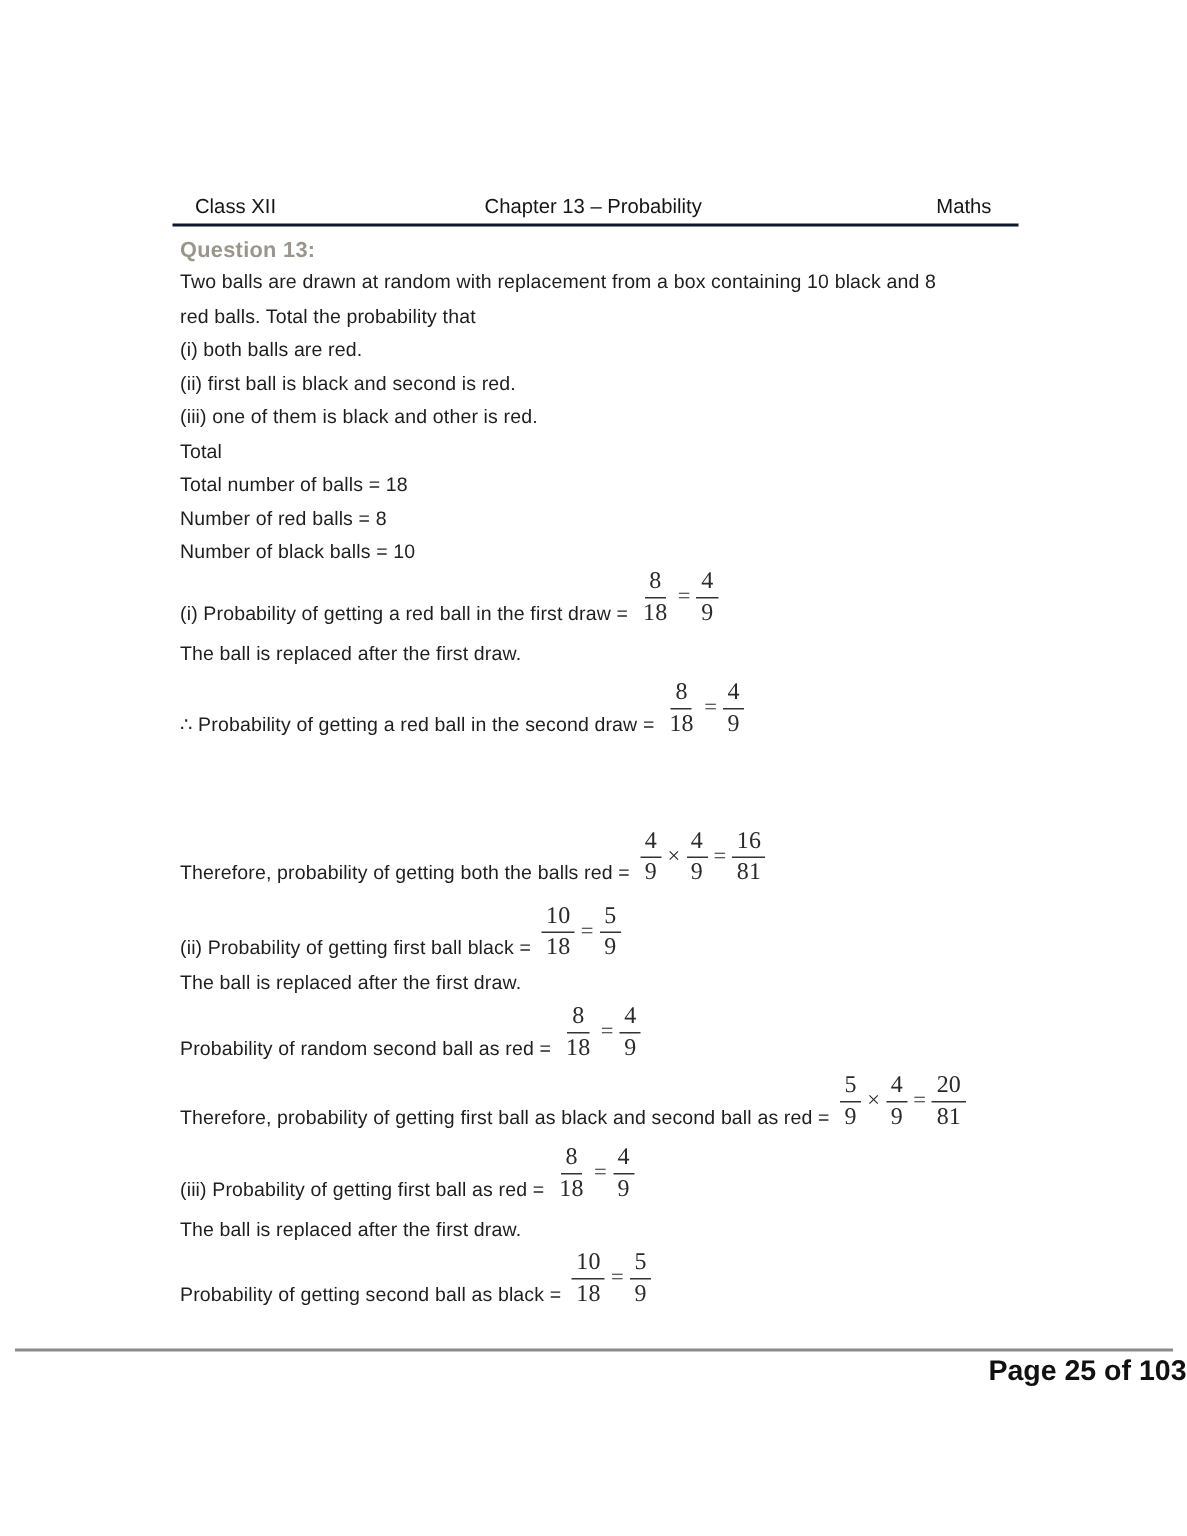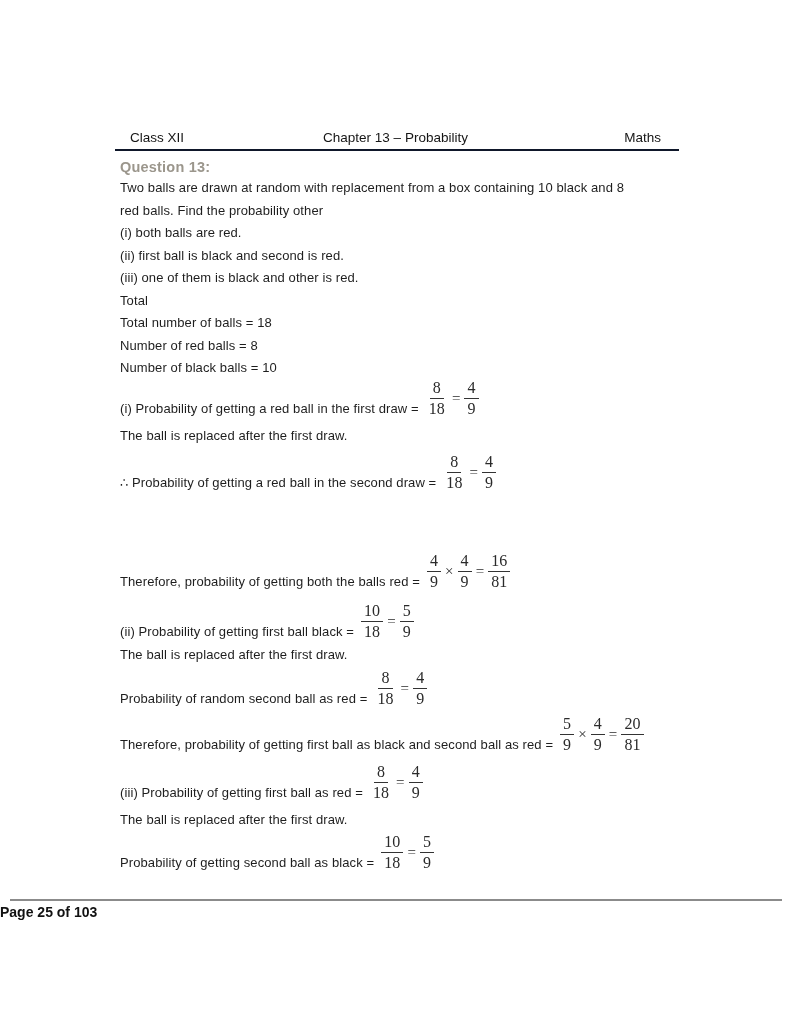--- a/index.html
+++ b/index.html
@@ -52,41 +52,41 @@
     font-family:"Liberation Serif","DejaVu Serif",serif;
     font-size:15px;margin:0 4px;color:#2a2a2a;
   }
   
   .footer-rule{
     position:absolute;left:10px;right:9px;top:899px;
     height:2px;background:#8b8b8b;
   }
   .pagenum{
     position:absolute;top:904px;left:0;width:100%;
-    text-align:left;
-    font-size:14px;font-weight:bold;color:#111;
+    text-align:right;
+    font-size:19px;font-weight:bold;color:#111;
   }
 </style>
 </head>
 <body>
 
 <div class="page">
 
   <div class="header">
     <span class="h-left">Class XII</span>
     <span class="h-center">Chapter 13 – Probability</span>
     <span class="h-right">Maths</span>
   </div>
 
   <div class="content">
 
     <div class="qheading">Question 13:</div>
 
     <div class="line">Two balls are drawn at random with replacement from a box containing 10 black and 8</div>
-    <div class="line">red balls. Find the probability other</div>
+    <div class="line">red balls. Total the probability that</div>
     <div class="line">(i) both balls are red.</div>
     <div class="line">(ii) first ball is black and second is red.</div>
     <div class="line">(iii) one of them is black and other is red.</div>
     <div class="line">Total</div>
     <div class="line">Total number of balls = 18</div>
     <div class="line">Number of red balls = 8</div>
     <div class="line">Number of black balls = 10</div>
 
     <div class="eq">
       <span class="elabel">(i) Probability of getting a red ball in the first draw =</span>

